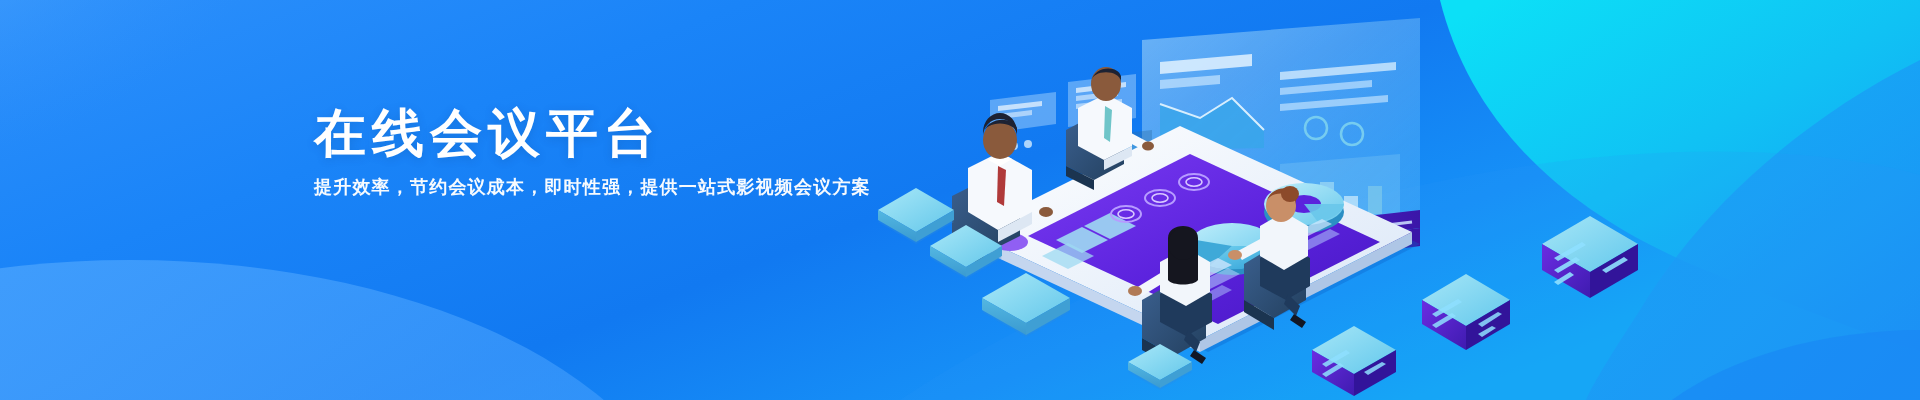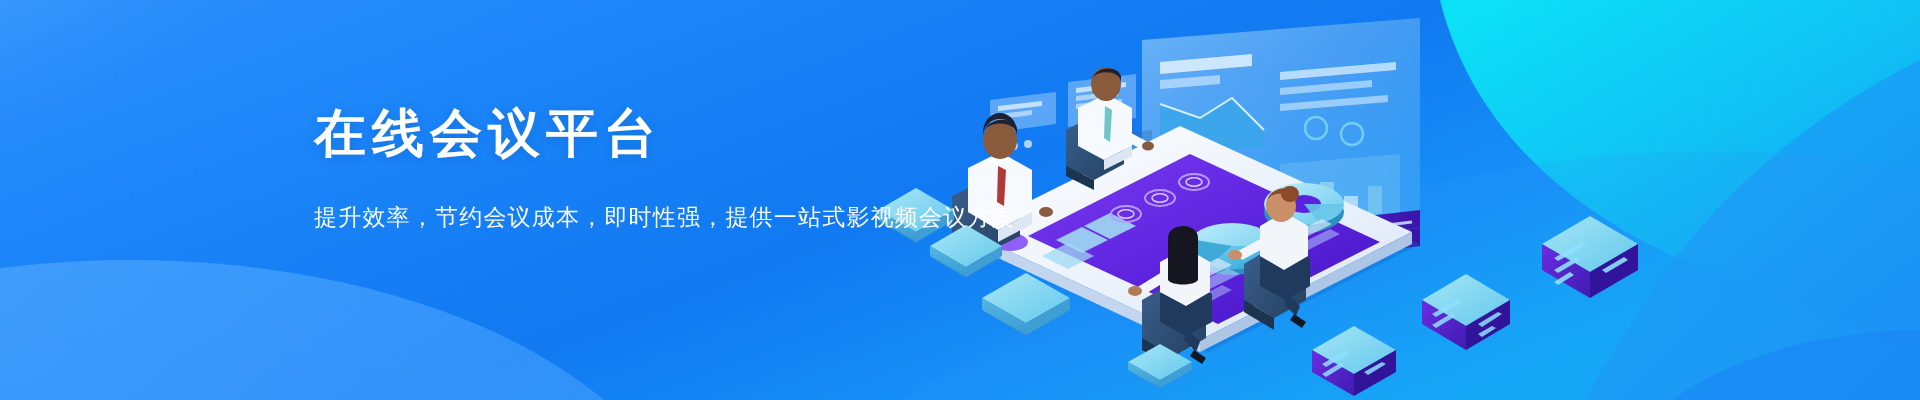--- a/index.html
+++ b/index.html
@@ -33,24 +33,24 @@
   .title{
     color:#ffffff;
     font-size:52px;
     font-weight:700;
     letter-spacing:6px;
     line-height:1.15;
     text-shadow:0 2px 10px rgba(8,50,110,.18);
     white-space:nowrap;
   }
   .subtitle{
-    margin-top:36px;
+    margin-top:10px;
     color:#ffffff;
-    font-size:23px;
-    font-weight:400;
+    font-size:18px;
+    font-weight:700;
     letter-spacing:1.2px;
     line-height:1.5;
     opacity:.97;
     white-space:nowrap;
   }
 
   
   .illus{
     position:absolute;
     left:860px;

